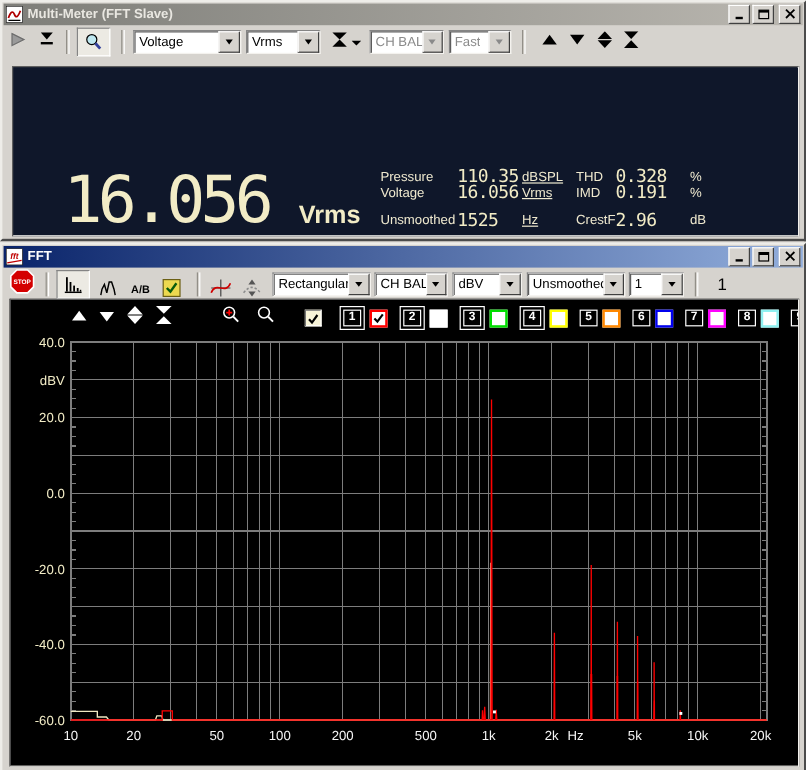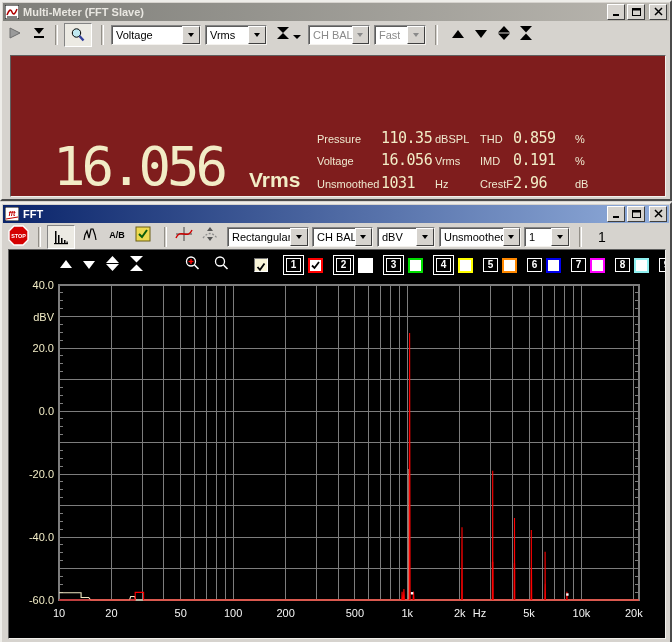--- a/index.html
+++ b/index.html
@@ -18,40 +18,40 @@
   .winbtns{margin-left:auto;display:flex;gap:2px;}
   .wbtn{width:16px;height:14px;background:#D6D3CE;border:1px solid;
         border-color:#fff #404040 #404040 #fff;display:flex;align-items:center;justify-content:center;}
   .wbtn.close{margin-left:2px;}
   
   .toolbar{height:26px;display:flex;align-items:center;padding-left:6px;position:relative;}
   .sep{width:1px;height:20px;border-left:1px solid #928F88;border-right:1px solid #FFFFFF;margin-left:9px;}
   .tbicon{display:inline-block;}
   .tglbtn{width:26px;height:22px;background:#ECEAE3;border:1px solid;border-color:#848484 #fff #fff #848484;
           display:flex;align-items:center;justify-content:center;}
-  .flatbtn{width:24px;height:22px;display:flex;align-items:flex-start;justify-content:center;}
+  .flatbtn{width:24px;height:22px;display:flex;align-items:flex-end;justify-content:center;}
   .combo{height:20px;box-sizing:border-box;background:#fff;border:1px solid;border-color:#848484 #F4F2EE #F4F2EE #848484;
          box-shadow:inset 1px 1px 0 #5c5c5c;display:flex;align-items:center;}
   .combo .cv{font-size:11px;color:#000;padding-left:4px;white-space:nowrap;overflow:hidden;}
   .combo.dis .cv{color:#8a8a8a;}
   .combo .cbtn{margin-left:auto;width:16px;height:16px;background:#D6D3CE;border:1px solid;
                border-color:#fff #404040 #404040 #fff;display:flex;align-items:center;justify-content:center;}
   .arr{width:0;height:0;border-left:3px solid transparent;border-right:3px solid transparent;border-top:4px solid #000;}
   .combo.dis .arr{border-top-color:#8a8a8a;}
   .cntlabel{font-size:14px;color:#000;margin-left:16px;}
   
-  #mmdisp{position:absolute;left:8px;top:53px;width:654px;height:140px;background:#7f1d1d;
+  #mmdisp{position:absolute;left:8px;top:53px;width:654px;height:140px;background:#0f172a;
           border:1px solid;border-color:#5f5f5f #F2F0EC #F2F0EC #5f5f5f;}
   .lcd{font-family:"DejaVu Sans Mono",monospace;color:#F2ECC6;}
   #bigval{position:absolute;left:42px;top:88px;font-size:54px;letter-spacing:-4px;line-height:46px;}
   #bigunit{position:absolute;left:238px;top:112px;font-size:21px;font-weight:bold;color:#F2ECC6;}
   .mrow{position:absolute;left:306px;width:344px;height:18px;}
   .mrow .lab{position:absolute;font-size:11px;color:#EFE9CF;top:3px;}
   .mrow .val{position:absolute;font-family:"DejaVu Sans Mono",monospace;font-size:15px;letter-spacing:-0.5px;color:#F2ECC6;top:-1px;}
-  .mrow .l1{left:0;} .mrow .v1{left:64px;} .mrow .u1{left:118px;}
+  .mrow .l1{left:0;} .mrow .v1{left:64px;} .mrow .u1{left:118px;text-decoration:underline;}
   .mrow .l2{left:163px;} .mrow .v2{left:196px;} .mrow .u2{left:258px;}
   
   #panel{position:absolute;left:6px;top:45px;width:656px;height:388px;background:#000;overflow:hidden;
          border:1px solid;border-color:#5f5f5f #F2F0EC #F2F0EC #5f5f5f;box-sizing:content-box;}
   #ctrlrow{position:absolute;left:50px;top:5px;height:20px;display:flex;align-items:center;}
   #plot{position:absolute;left:0;top:0;}
   svg text{font-family:"Liberation Sans",sans-serif;}
   
   #trace-toggles{display:flex;align-items:center;}
   .tgroup{display:flex;align-items:center;margin-right:10px;}
@@ -157,39 +157,39 @@
         </svg></span>
     <span class="tbicon" style="margin-left:8px"><svg width="14" height="14">
           <polygon points="1,0 13,0 7,6.5" fill="#000"></polygon>
           <polygon points="1,14 13,14 7,7.5" fill="#000"></polygon>
         </svg></span>
   </div>
   <div id="mmdisp">
     <div id="bigval" class="lcd">16.056</div>
     <div id="bigunit">Vrms</div>
 
-    <div class="mrow" style="top:74px">
+    <div class="mrow" style="top:83px">
       <span class="lab l1">Pressure</span>
       <span class="val v1">110.35</span>
       <span class="lab u1">dBSPL</span>
       <span class="lab l2">THD</span>
-      <span class="val v2">0.859</span>
+      <span class="val v2">0.328</span>
       <span class="lab u2">%</span>
     </div>
     <div class="mrow" style="top:96px">
       <span class="lab l1">Voltage</span>
       <span class="val v1">16.056</span>
       <span class="lab u1">Vrms</span>
       <span class="lab l2">IMD</span>
       <span class="val v2">0.191</span>
       <span class="lab u2">%</span>
     </div>
     <div class="mrow" style="top:119px">
       <span class="lab l1">Unsmoothed</span>
-      <span class="val v1">1031</span>
+      <span class="val v1">1525</span>
       <span class="lab u1">Hz</span>
       <span class="lab l2">CrestF</span>
       <span class="val v2">2.96</span>
       <span class="lab u2">dB</span>
     </div>
   </div>
 </section>
 
 <section class="win" id="fft" style="top:202px;height:548px;">
   <div class="tbar active">

